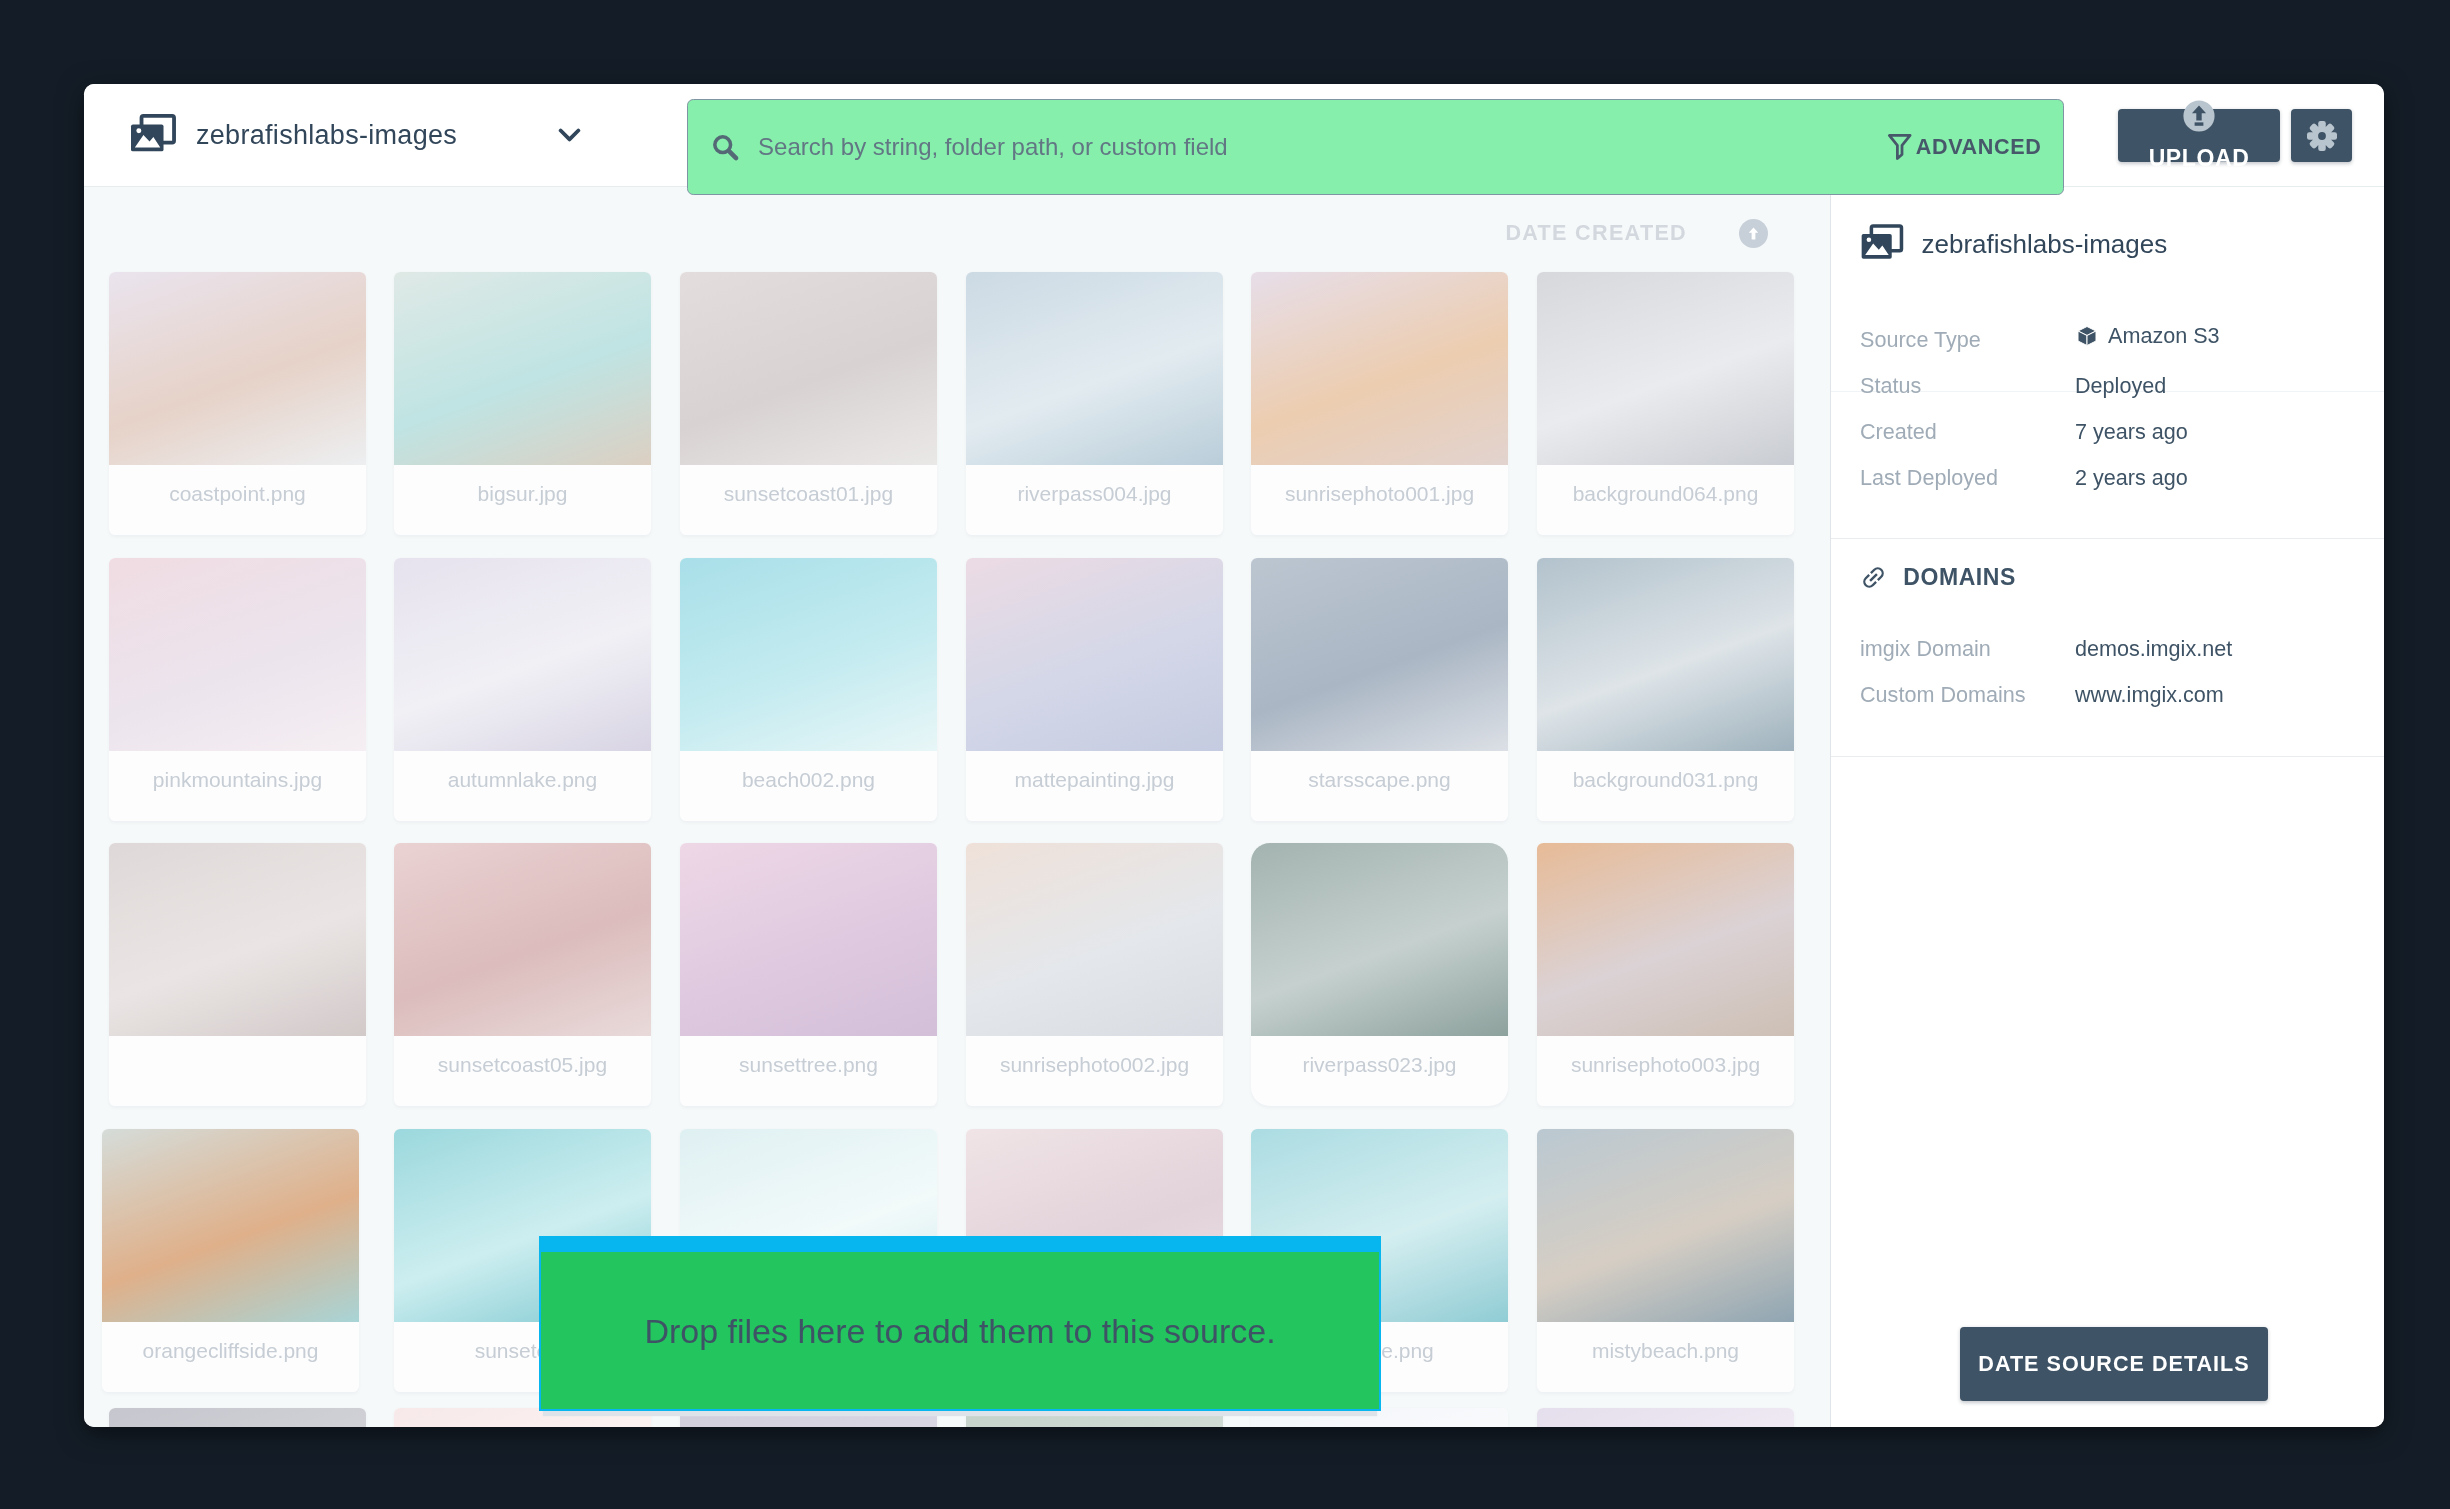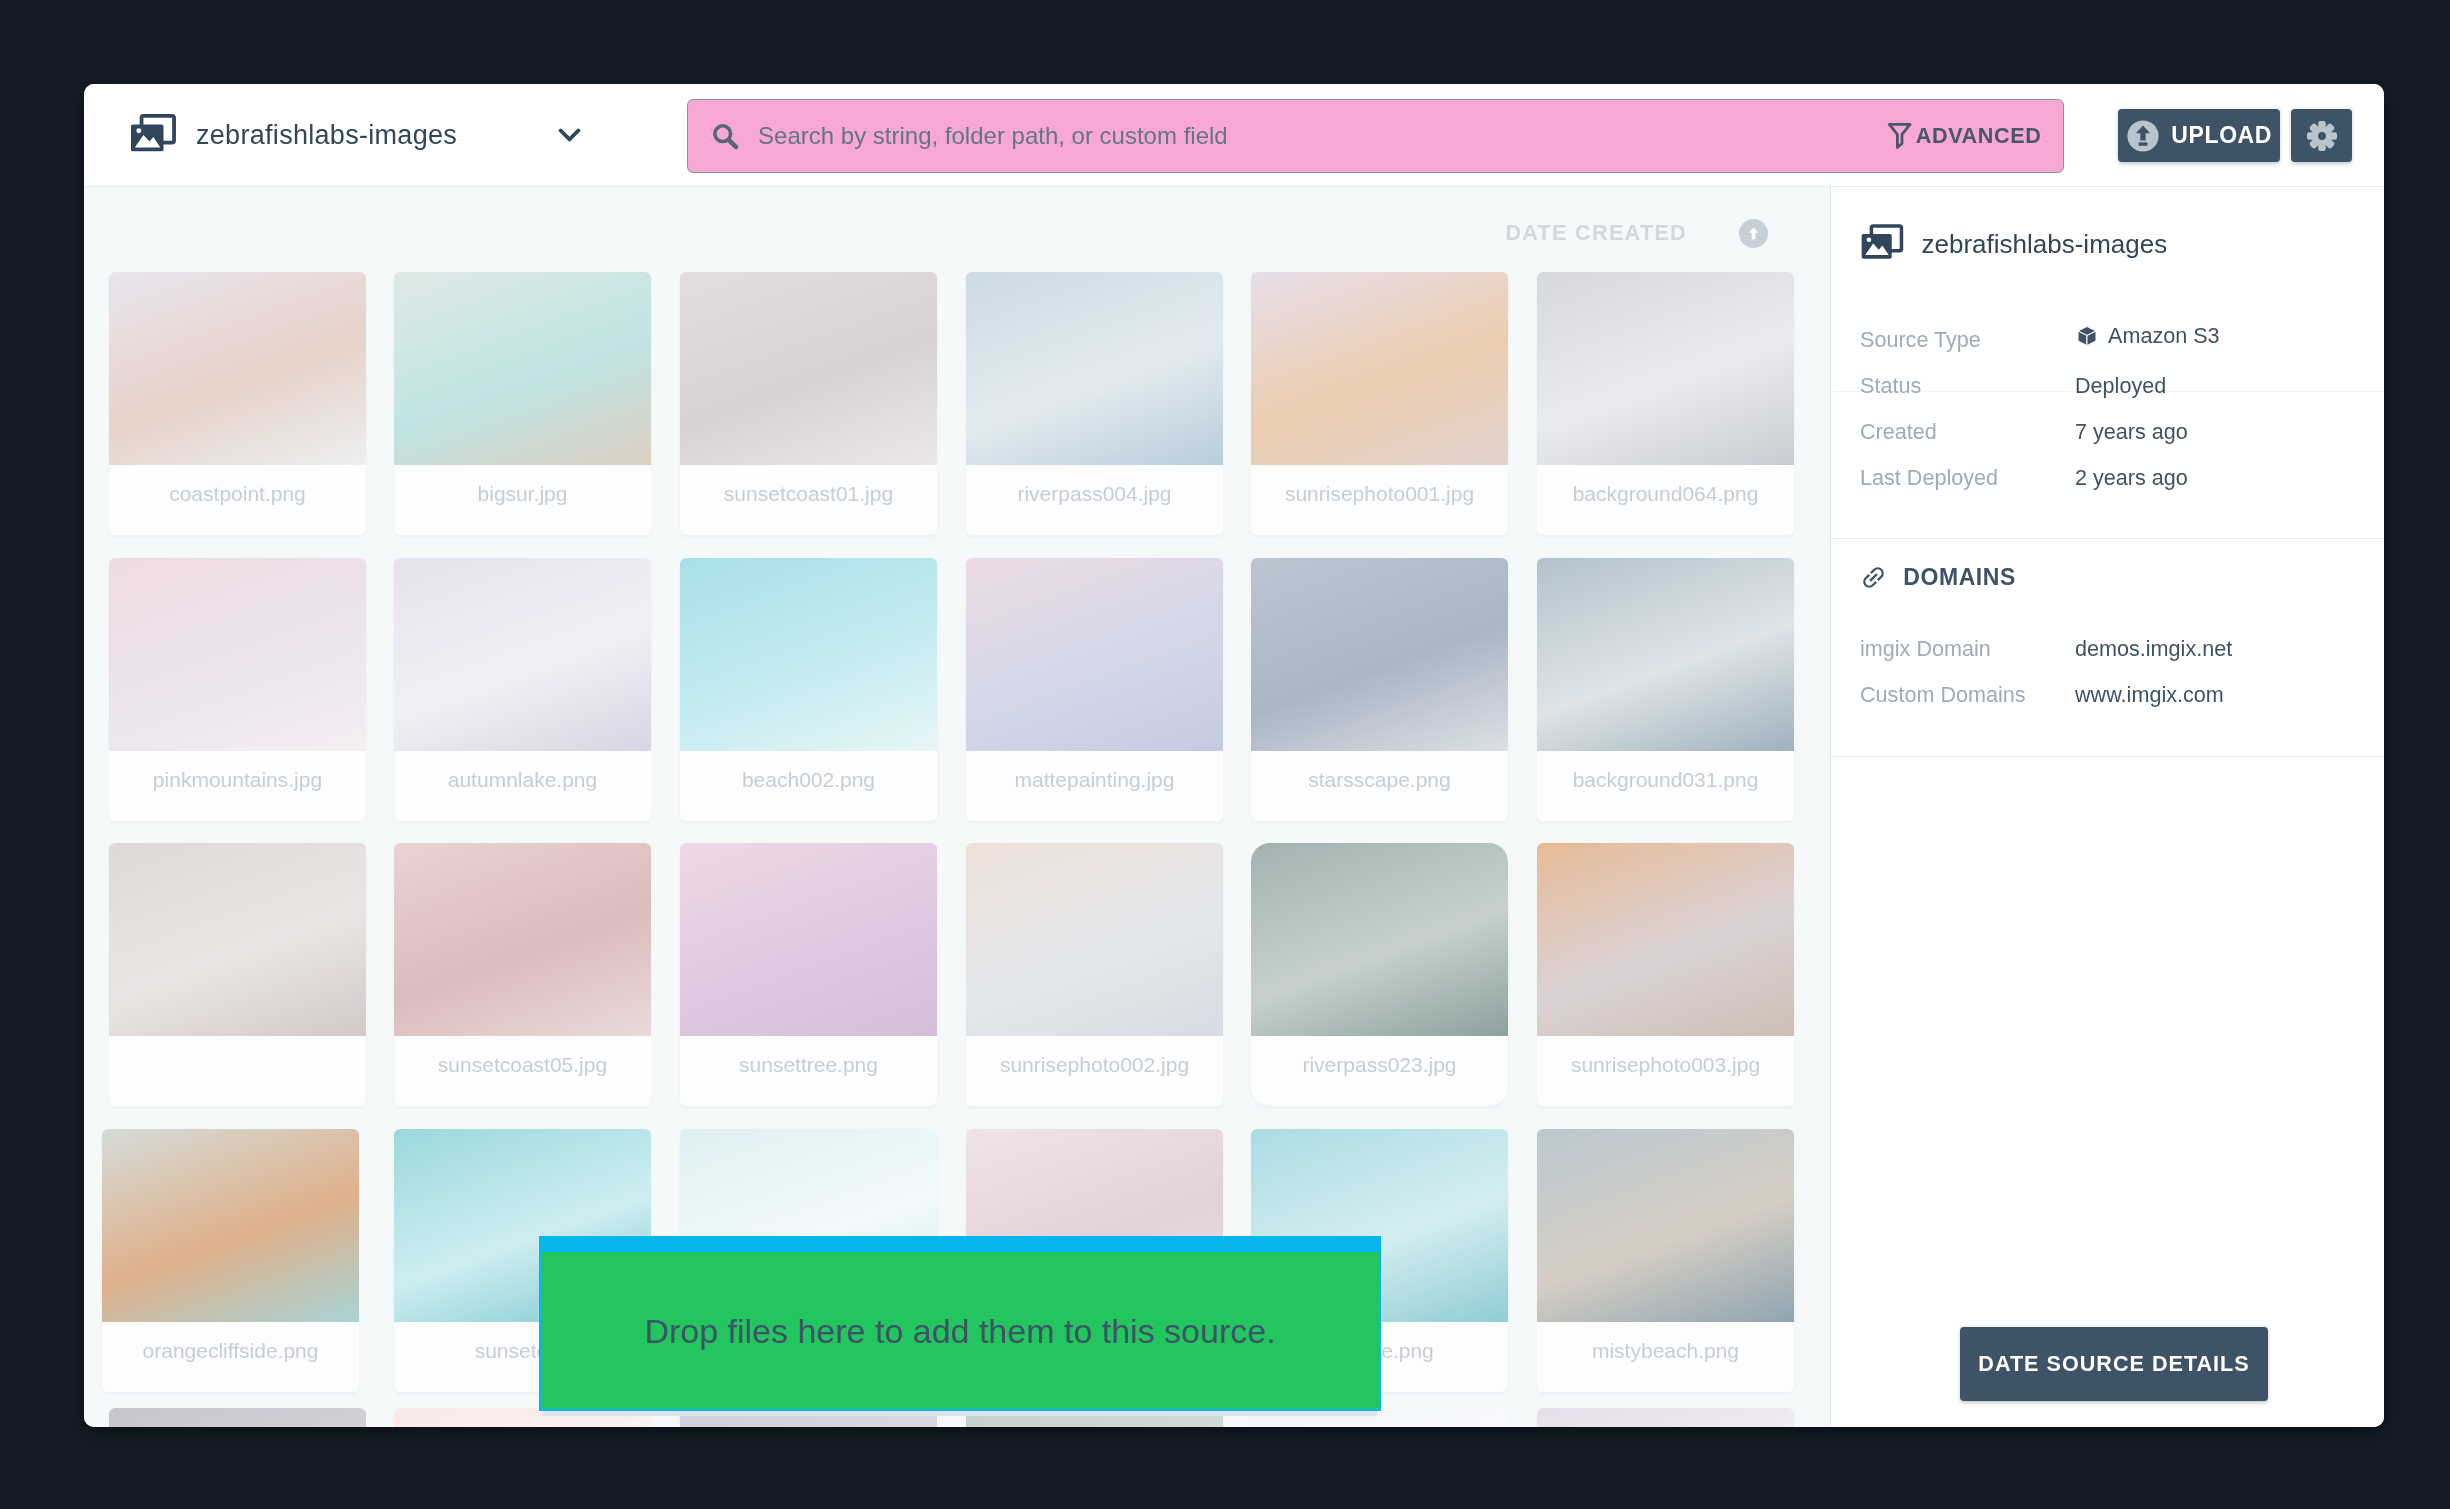--- a/index.html
+++ b/index.html
@@ -8,33 +8,33 @@
     position:absolute; left:84px; top:84px; width:2300px; height:1343px;
     background:#fff; border-radius:10.2px; overflow:hidden;
     box-shadow:0 6.3px 25.4px rgba(0,0,0,.5);
   }
   
   .header { position:absolute; left:0; top:0; width:100%; height:103px; background:#fff; border-bottom:0.6px solid #e7ecef; z-index:5; }
   .src-select { position:absolute; left:44px; top:0; height:103px; display:flex; align-items:center; gap:18px; cursor:pointer; }
   .src-select .title { font-size:27px; font-weight:500; color:#32465a; letter-spacing:0.3px; }
   .src-select .chev { margin-left:83px; }
   .search-field {
-    position:absolute; left:603px; top:15.2px; width:1377px; height:74px;
-    border:1.9px solid #8095a3; border-radius:6.3px; background:#f9a8d4;
+    position:absolute; left:603px; top:15.2px; width:1377px; height:96px;
+    border:1.9px solid #8095a3; border-radius:6.3px; background:#86efac;
     display:flex; align-items:center; padding:0 21.6px;
   }
   .search-field input {
     flex:1; border:none; outline:none; font-size:24px; color:#3e5365; margin-left:18px;
     font-family:"Liberation Sans", sans-serif; background:transparent;
   }
   .search-field input::placeholder { color:#627684; opacity:1; }
   .advanced { display:flex; align-items:center; gap:3px; cursor:pointer; }
   .advanced span { font-size:21.6px; font-weight:bold; color:#46586a; letter-spacing:0.6px; }
   .btn-dark { background:#3e5365; border:none; border-radius:4px; cursor:pointer;
-    display:flex; align-items:center; justify-content:center; box-shadow:0 1.9px 3.8px rgba(30,45,60,.25); }
+    display:flex; align-items:center; justify-content:center; box-shadow:0 1.9px 3.8px rgba(30,45,60,.25);flex-direction:column; }
   .upload-btn { position:absolute; left:2034px; top:25px; width:162px; height:53px; gap:11.4px; }
   .upload-btn span { color:#fff; font-size:23px; font-weight:bold; letter-spacing:0.6px; }
   .gear-btn { position:absolute; left:2207px; top:25px; width:61px; height:53px; }
   
   .grid-area { position:absolute; left:0; top:103px; width:1746px; height:1240px; background:#f6f9fa; overflow:hidden; }
   .sort-label { position:absolute; top:33px; right:143px; font-size:21.6px; font-weight:bold; color:#d3d8de; letter-spacing:1.3px; }
   .sort-btn { position:absolute; top:32px; right:62px; width:29px; height:29px; border-radius:50%;
     background:#c7cfd8; border:none; cursor:pointer; display:flex; align-items:center; justify-content:center; }
   .tile { position:absolute; width:257px; height:263px; background:#fdfdfe; border-radius:6.3px; overflow:hidden;
     box-shadow:0 1.3px 3.2px rgba(50,70,90,.05); cursor:pointer; }

